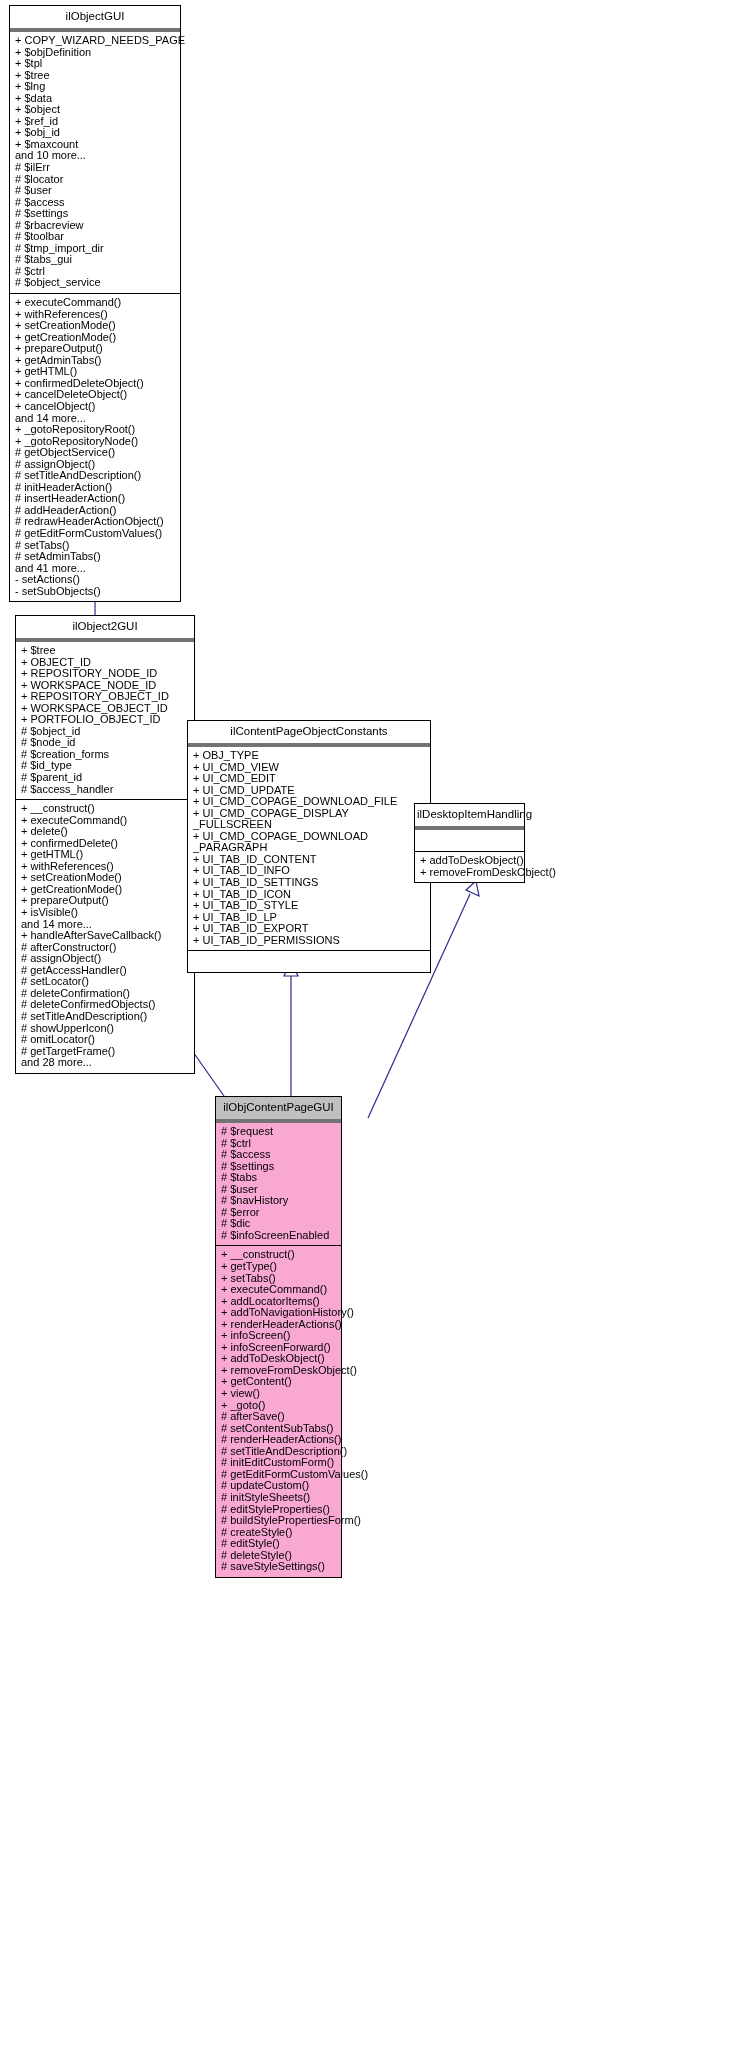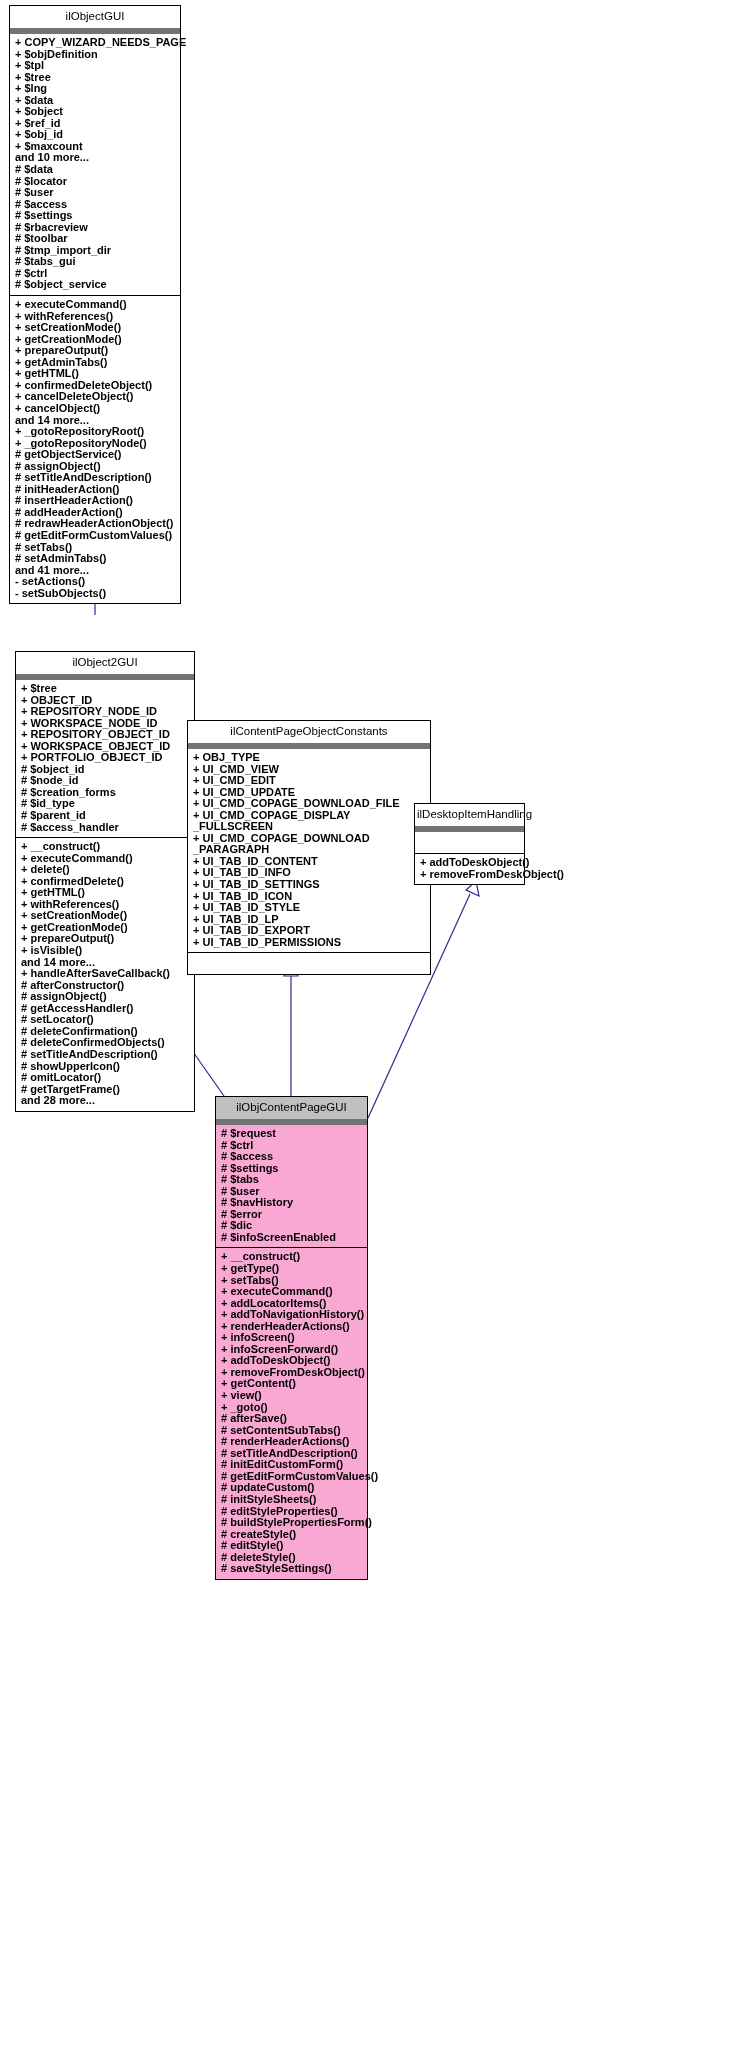--- a/index.html
+++ b/index.html
@@ -20,28 +20,27 @@
   }
   .uml-class.highlight{ background:#c0c0c0; }
   .uml-class.highlight .compartment{ background:#f9a8d4; }
 
   .class-title{
     text-align:center;
     font-size:11.5px;
     line-height:15px;
     padding:3px 2px 4px 2px;
     color:#000;
-    border-bottom:6px solid #737373;
+    border-bottom:4px solid #737373;
     white-space:nowrap;
   }
   .compartment{
     padding:3px 0 4px 0;
     border-bottom:1px solid #000;
     background:#fff;
-    font-weight:bold;
   }
   .compartment:last-child{border-bottom:none;}
   .compartment.empty{ min-height:11px; padding:5px 0; }
   .member{
     font-size:11px;
     line-height:11.55px;
     color:#000;
     padding-left:5px;
     white-space:nowrap;
     overflow:visible;
@@ -74,21 +73,21 @@
       <div class="member">+ $objDefinition</div>
       <div class="member">+ $tpl</div>
       <div class="member">+ $tree</div>
       <div class="member">+ $lng</div>
       <div class="member">+ $data</div>
       <div class="member">+ $object</div>
       <div class="member">+ $ref_id</div>
       <div class="member">+ $obj_id</div>
       <div class="member">+ $maxcount</div>
       <div class="member">and 10 more...</div>
-      <div class="member"># $data</div>
+      <div class="member"># $ilErr</div>
       <div class="member"># $locator</div>
       <div class="member"># $user</div>
       <div class="member"># $access</div>
       <div class="member"># $settings</div>
       <div class="member"># $rbacreview</div>
       <div class="member"># $toolbar</div>
       <div class="member"># $tmp_import_dir</div>
       <div class="member"># $tabs_gui</div>
       <div class="member"># $ctrl</div>
       <div class="member"># $object_service</div>
@@ -116,21 +115,21 @@
       <div class="member"># redrawHeaderActionObject()</div>
       <div class="member"># getEditFormCustomValues()</div>
       <div class="member"># setTabs()</div>
       <div class="member"># setAdminTabs()</div>
       <div class="member">and 41 more...</div>
       <div class="member">- setActions()</div>
       <div class="member">- setSubObjects()</div>
     </div>
   </div>
 
-  <div class="uml-class" style="left:15px; top:615px; width:180px;margin-top:36px;">
+  <div class="uml-class" style="left:15px; top:615px; width:180px;">
     <div class="class-title">ilObject2GUI</div>
     <div class="compartment">
       <div class="member">+ $tree</div>
       <div class="member">+ OBJECT_ID</div>
       <div class="member">+ REPOSITORY_NODE_ID</div>
       <div class="member">+ WORKSPACE_NODE_ID</div>
       <div class="member">+ REPOSITORY_OBJECT_ID</div>
       <div class="member">+ WORKSPACE_OBJECT_ID</div>
       <div class="member">+ PORTFOLIO_OBJECT_ID</div>
       <div class="member"># $object_id</div>
@@ -193,21 +192,21 @@
 
   <div class="uml-class" style="left:414px; top:803px; width:111px;">
     <div class="class-title">ilDesktopItemHandling</div>
     <div class="compartment empty"></div>
     <div class="compartment">
       <div class="member">+ addToDeskObject()</div>
       <div class="member">+ removeFromDeskObject()</div>
     </div>
   </div>
 
-  <div class="uml-class highlight" style="left:215px; top:1096px; width:153px;">
+  <div class="uml-class highlight" style="left:215px; top:1096px; width:127px;">
     <div class="class-title">ilObjContentPageGUI</div>
     <div class="compartment">
       <div class="member"># $request</div>
       <div class="member"># $ctrl</div>
       <div class="member"># $access</div>
       <div class="member"># $settings</div>
       <div class="member"># $tabs</div>
       <div class="member"># $user</div>
       <div class="member"># $navHistory</div>
       <div class="member"># $error</div>

